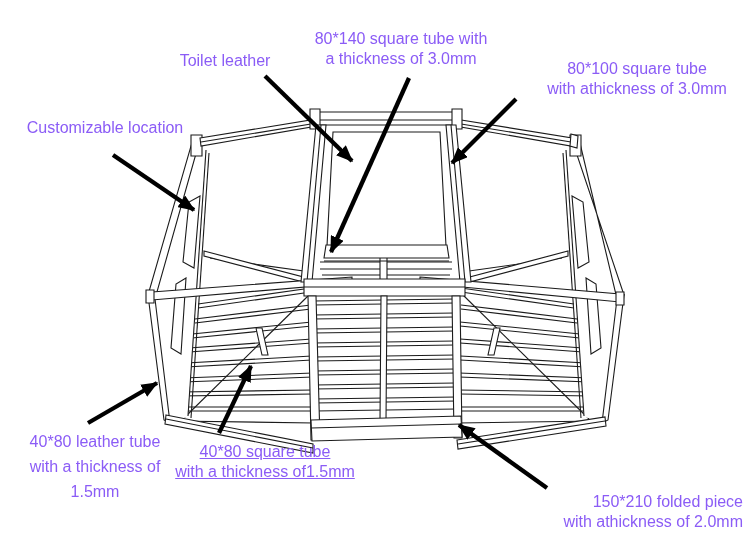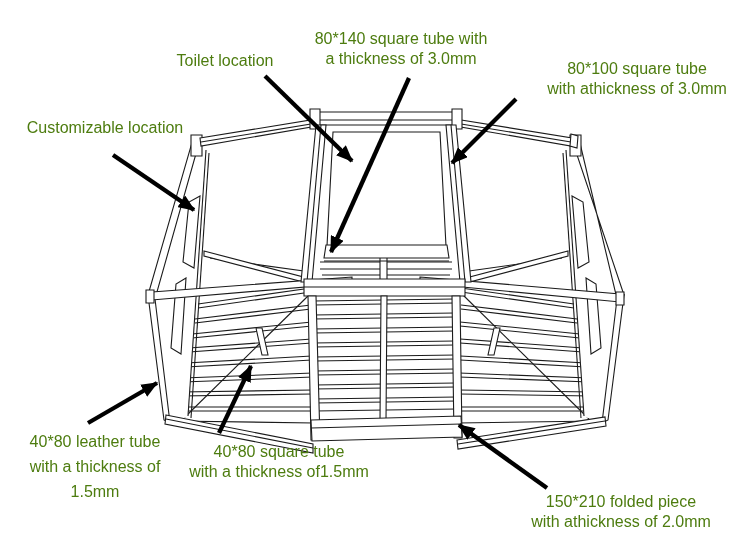--- a/index.html
+++ b/index.html
@@ -8,32 +8,32 @@
     width:750px;height:551px;
     background:#ffffff;
     font-family:"Liberation Sans", sans-serif;
     overflow:hidden;
   }
   #drawing{position:absolute;left:0;top:0;}
   .lbl{
     position:absolute;
     font-size:16px;
     line-height:20px;
-    color:#4d7c0f;
+    color:#8b5cf6;
     text-align:center;
     white-space:pre-line;
     letter-spacing:0;
   }
   #lbl-toilet   {left:145px; top:51px;  width:160px;}
   #lbl-80140    {left:288px; top:29px;  width:226px;}
   #lbl-80100    {left:515px; top:59px;  width:244px;}
   #lbl-windows  {left:4px;   top:118px; width:202px;}
   #lbl-leather  {left:13px;  top:429px; width:164px; line-height:25px;}
-  #lbl-square40 {left:157px; top:442px; width:244px;}
-  #lbl-folded   {left:499px; top:492px; width:244px;}
+  #lbl-square40 {left:143px; top:442px; width:244px;text-decoration:underline;}
+  #lbl-folded   {left:499px; top:492px; width:244px;text-align:right;}
   .wire{stroke:#1b1b1b;stroke-width:1.1;fill:none;}
   .quad{stroke:#1b1b1b;stroke-width:1.1;fill:#ffffff;}
   .face{fill:#ffffff;stroke:none;}
   .arrow{stroke:#000000;stroke-width:4.3;fill:none;}
 </style>
 </head>
 <body>
 
 <div id="canvas">
 
@@ -189,21 +189,21 @@
       <line class="arrow" marker-end="url(#ah)" x1="265" y1="76" x2="352" y2="161"></line>
       <line class="arrow" marker-end="url(#ah)" x1="409" y1="78" x2="331" y2="252"></line>
       <line class="arrow" marker-end="url(#ah)" x1="516" y1="99" x2="452" y2="163"></line>
       <line class="arrow" marker-end="url(#ah)" x1="113" y1="155" x2="194" y2="210"></line>
       <line class="arrow" marker-end="url(#ah)" x1="88" y1="423" x2="157" y2="383"></line>
       <line class="arrow" marker-end="url(#ah)" x1="219" y1="433" x2="251" y2="366"></line>
       <line class="arrow" marker-end="url(#ah)" x1="547" y1="488" x2="459" y2="425"></line>
     </g>
   </svg>
 
-  <div class="lbl" id="lbl-toilet">Toilet location</div>
+  <div class="lbl" id="lbl-toilet">Toilet leather</div>
   <div class="lbl" id="lbl-80140">80*140 square tube with
 a thickness of 3.0mm</div>
   <div class="lbl" id="lbl-80100">80*100 square tube
 with athickness of 3.0mm</div>
   <div class="lbl" id="lbl-windows">Customizable location</div>
   <div class="lbl" id="lbl-leather">40*80 leather tube
 with a thickness of
 1.5mm</div>
   <div class="lbl" id="lbl-square40">40*80 square tube
 with a thickness of1.5mm</div>

